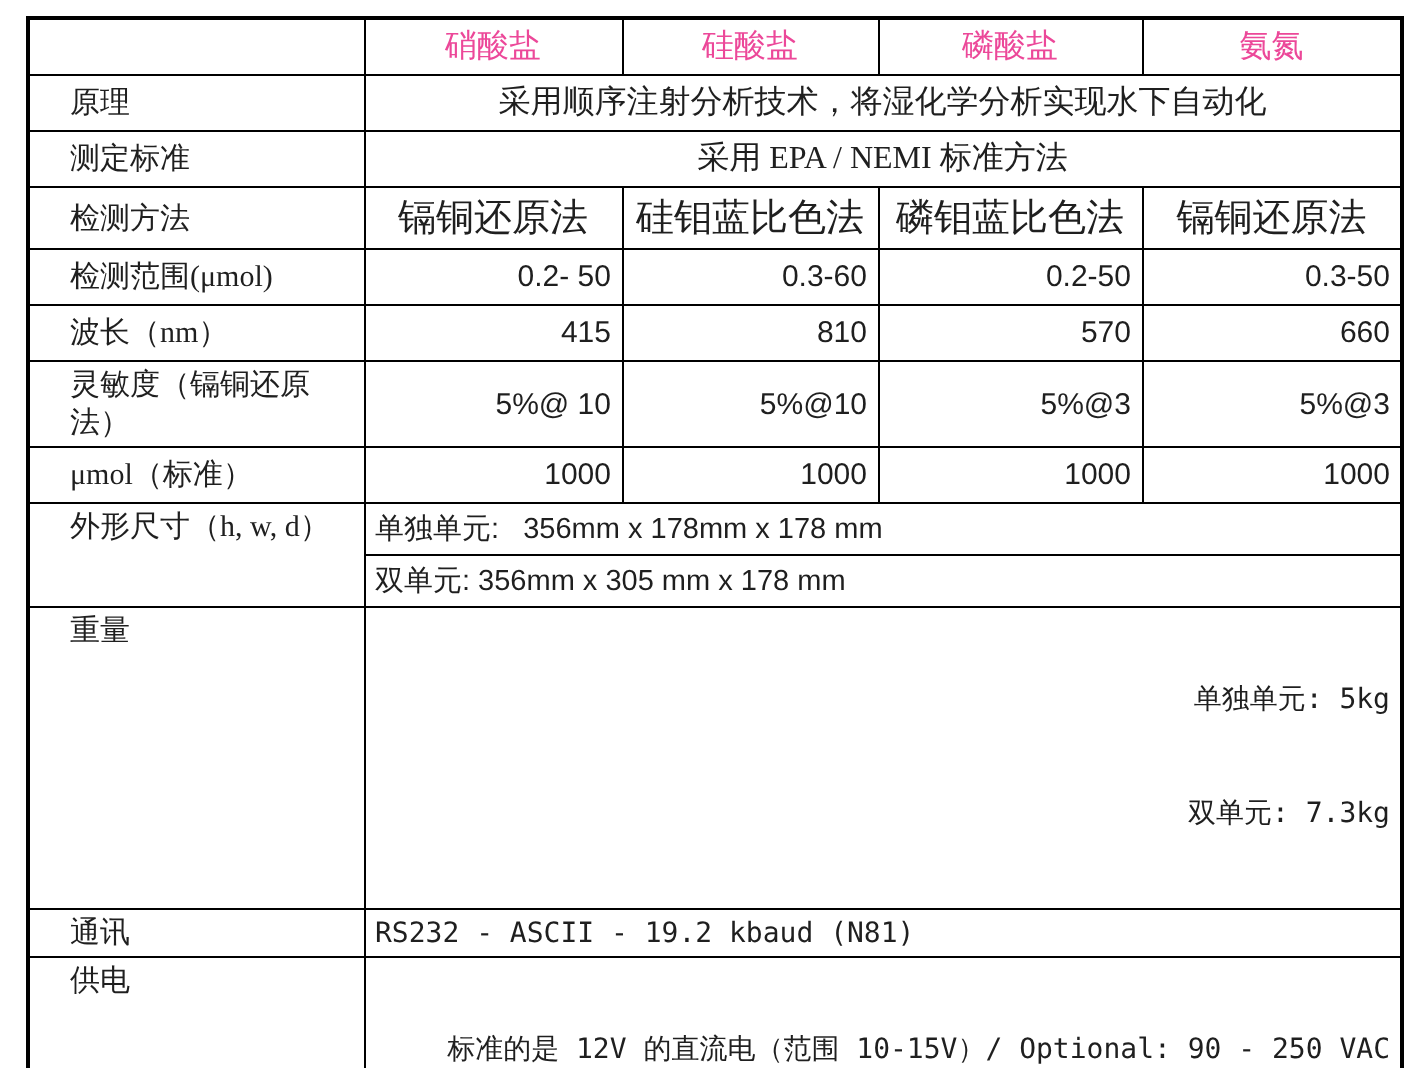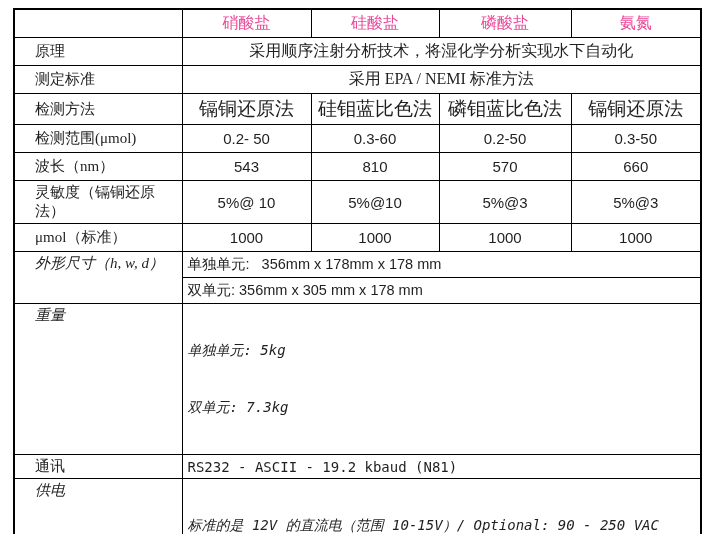--- a/index.html
+++ b/index.html
@@ -9,30 +9,30 @@
   table.spec{border-collapse:collapse;table-layout:fixed;width:687px;
              border:2px solid #000;}
   td{border:1px solid #000;padding:2px 5px;font-size:15px;vertical-align:middle;
      overflow:hidden;white-space:pre-wrap;word-break:break-all;}
   
   td.colhead{color:#ec4899;text-align:center;font-size:16px;height:24px;}
   
   td.lbl{text-align:left;padding-left:20px;font-size:15px;}
   
   td.val{font-family:"Liberation Sans","DejaVu Sans",sans-serif;
-         text-align:center;font-size:15px;}
+         text-align:right;font-size:15px;}
   td.zh-val{text-align:center;font-size:19px;}
   td.spanmid{text-align:center;font-size:16px;}
   
   td.dim{font-family:"Liberation Sans","DejaVu Sans",sans-serif;
          text-align:left;font-size:14.5px;}
   td.mono{font-family:"DejaVu Sans Mono","Liberation Mono",monospace;
           text-align:left;font-size:14px;}
-  .vtop{vertical-align:top;font-style:italic;}
-  .line2cell div{line-height:25px;}
+  .vtop{vertical-align:top;}
+  .line2cell div{line-height:25px;text-align:right;}
   tr.h27 td{height:23px;}
   tr.h25 td{height:21px;}
   tr.h53 td{height:49px;}
   tr.h22 td{height:18px;}
   tr.h48 td{height:44px;}
 </style>
 </head>
 <body>
 
 <div class="wrap">
@@ -75,21 +75,21 @@
     <tr class="h27">
       <td class="lbl">检测范围(μmol)</td>
       <td class="val">0.2- 50</td>
       <td class="val">0.3-60</td>
       <td class="val">0.2-50</td>
       <td class="val">0.3-50</td>
     </tr>
 
     <tr class="h27">
       <td class="lbl">波长（nm）</td>
-      <td class="val">543</td>
+      <td class="val">415</td>
       <td class="val">810</td>
       <td class="val">570</td>
       <td class="val">660</td>
     </tr>
 
     <tr class="h27">
       <td class="lbl">灵敏度（镉铜还原法）</td>
       <td class="val">5%@ 10</td>
       <td class="val">5%@10</td>
       <td class="val">5%@3</td>

